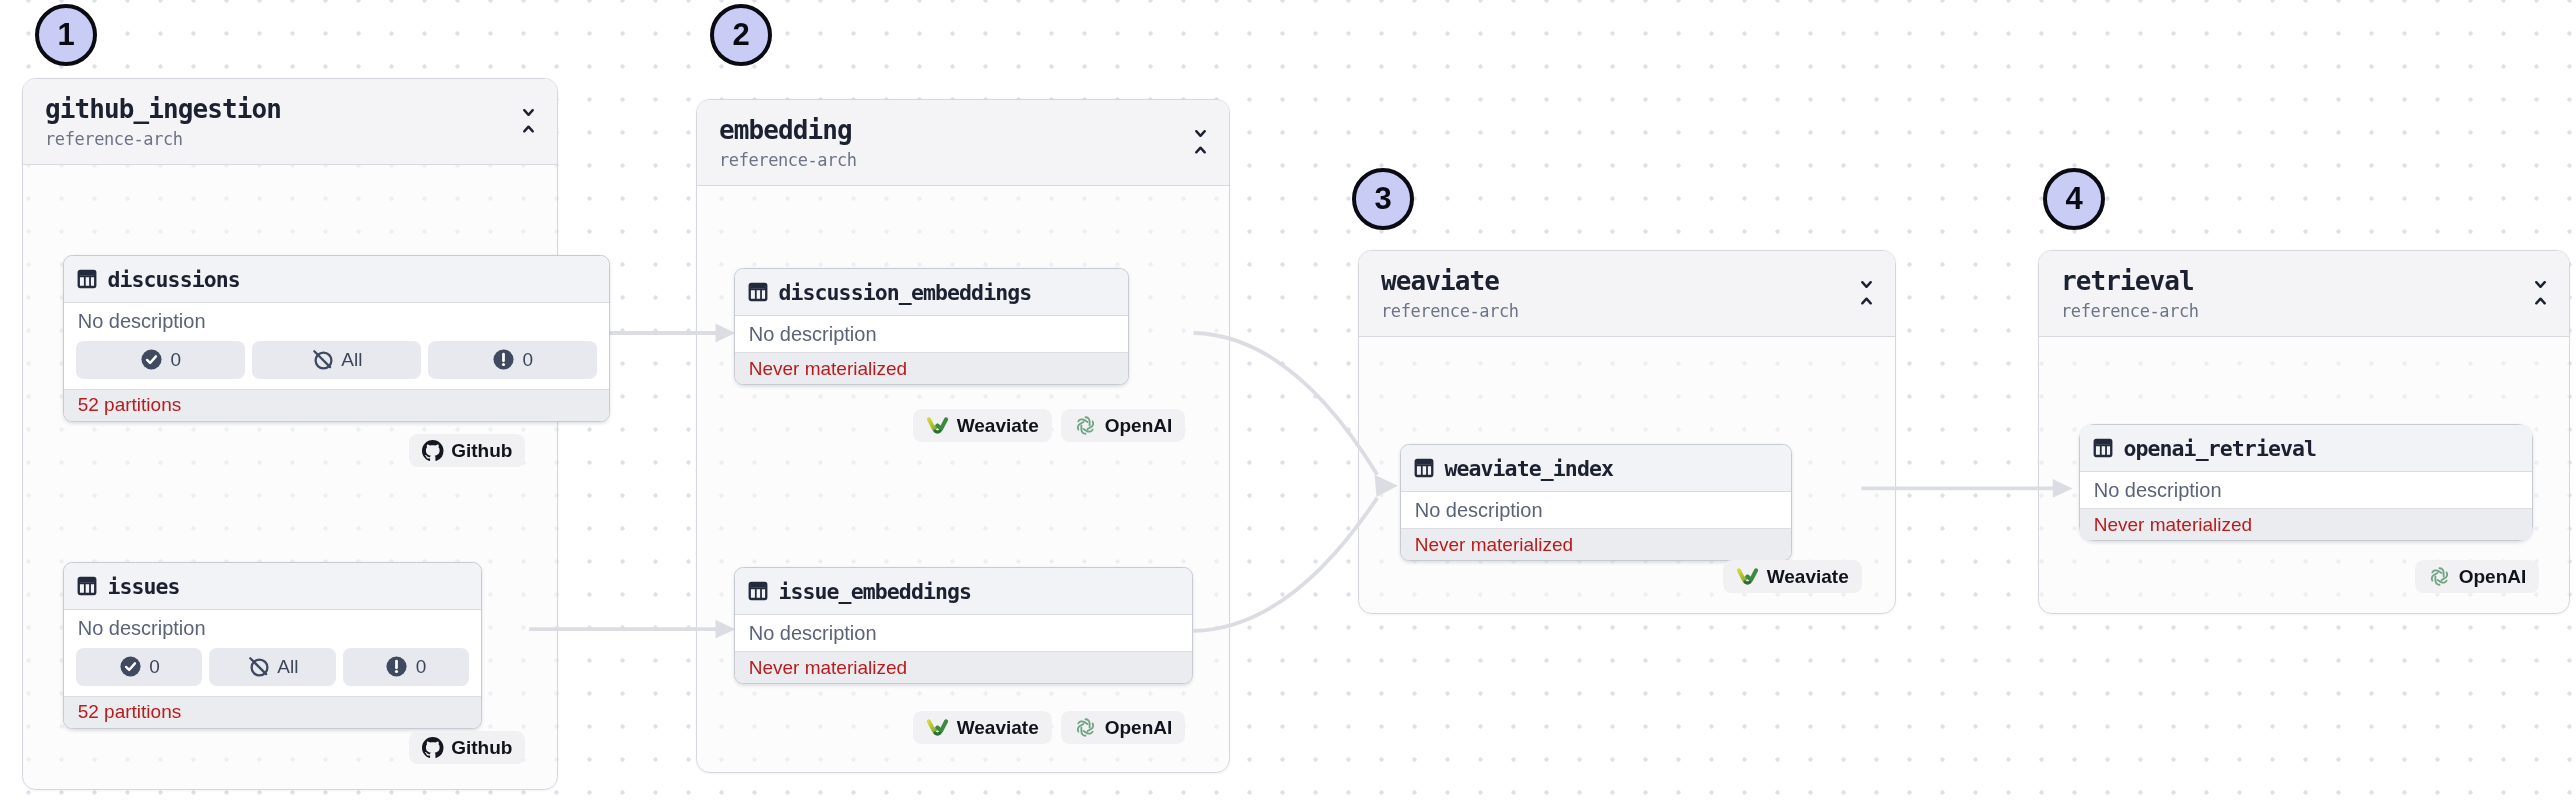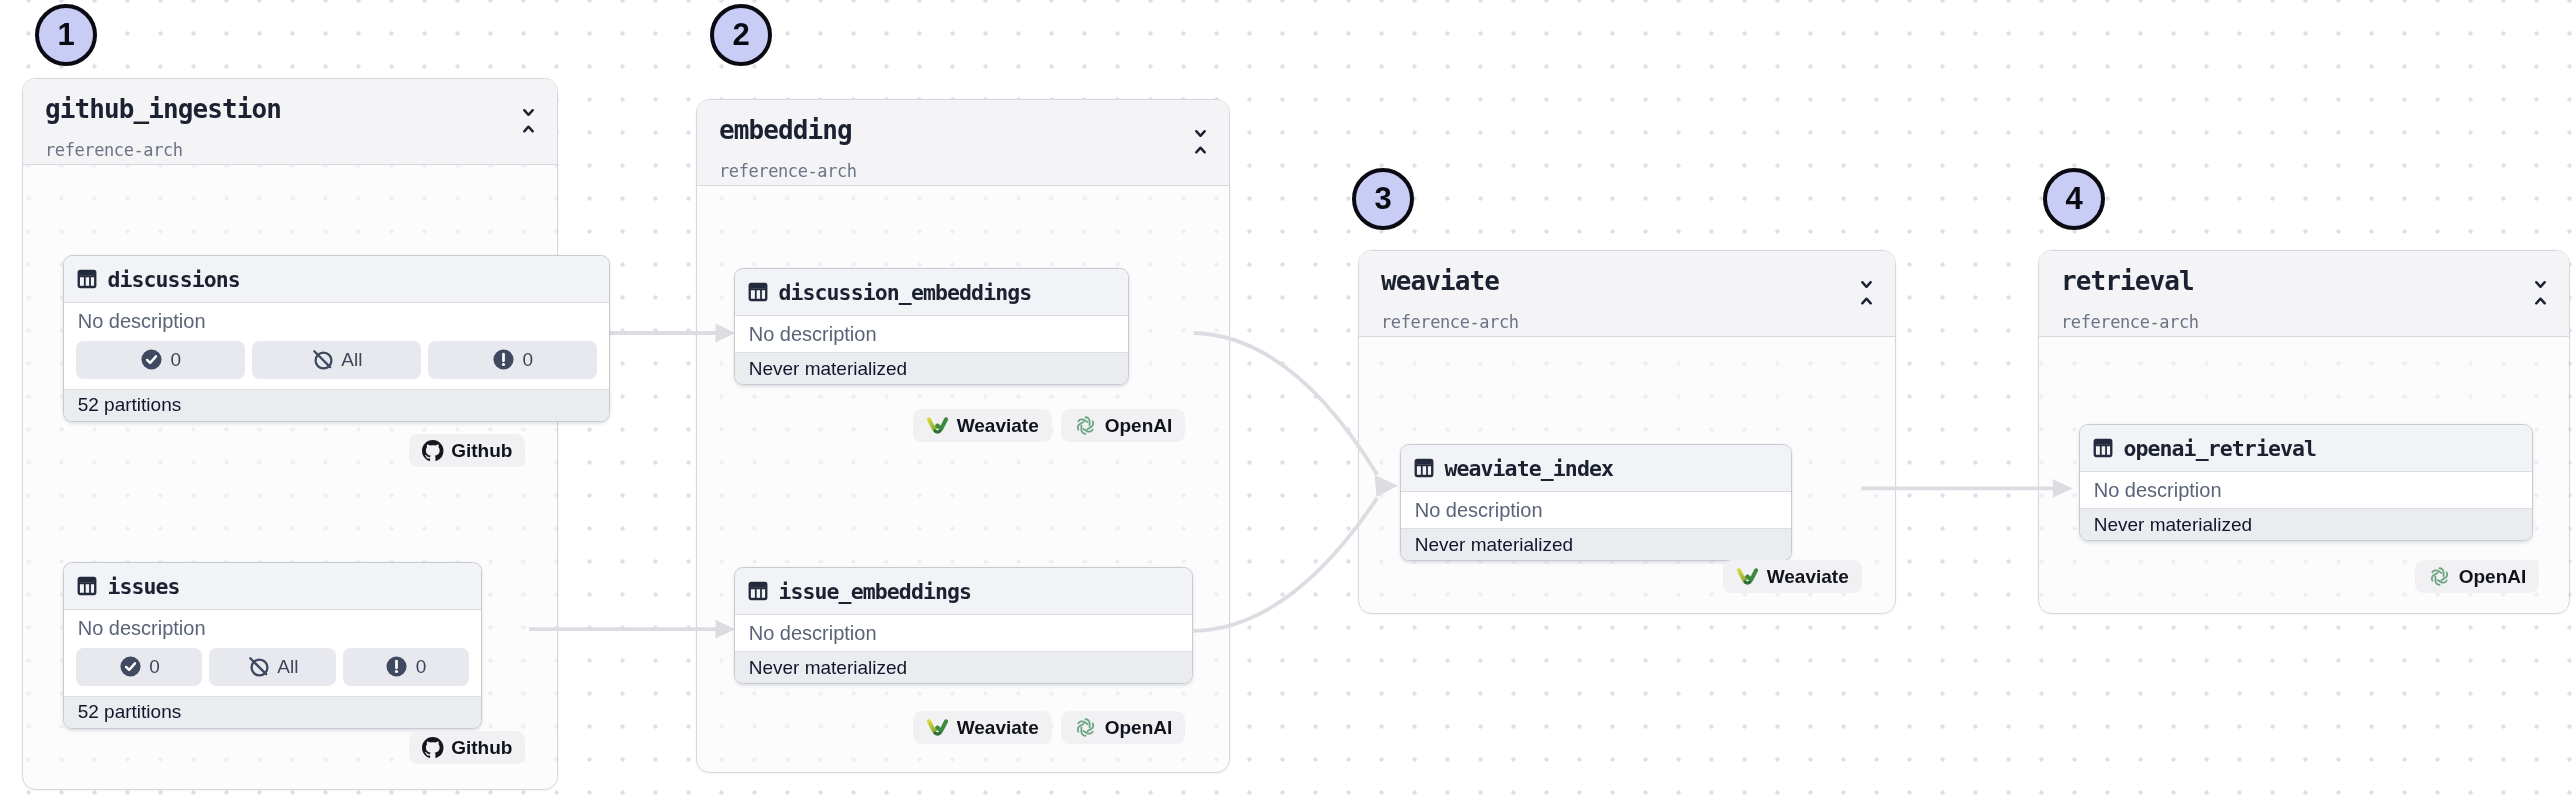--- a/index.html
+++ b/index.html
@@ -6,39 +6,39 @@
   .canvas{position:relative;width:2576px;height:806px;overflow:hidden;background:#ffffff;
     background-image:radial-gradient(circle,#dfe1e8 1.9px,transparent 2.4px);
     background-size:33px 33px;background-position:12px 17px;}
 
   
   .group{position:absolute;border:1.3px solid #d6d7de;border-radius:13.7px;
     background:rgba(249,249,251,.55);box-shadow:0 0.9px 2.6px rgba(20,24,40,.05);box-sizing:border-box;}
   .group-header{position:absolute;top:0;left:0;right:0;height:86px;background:#f4f4f7;
     border-bottom:1.3px solid #d8d9df;border-radius:12px 12px 0 0;padding:14.6px 22px;box-sizing:border-box;}
   .gtitle{font-family:"DejaVu Sans Mono",monospace;font-weight:700;font-size:26px;color:#1b2130;letter-spacing:-0.9px;}
-  .gsub{font-family:"DejaVu Sans Mono",monospace;font-size:17px;color:#6b7385;margin-top:16px;letter-spacing:-0.4px;}
+  .gsub{font-family:"DejaVu Sans Mono",monospace;font-size:17px;color:#6b7385;margin-top:5px;letter-spacing:-0.4px;}
   .collapse-btn{position:absolute;right:19px;top:27.5px;width:19px;height:29px;cursor:pointer;}
 
   
   .step{position:absolute;width:54px;height:54px;border-radius:50%;background:#c9cdf6;border:4.3px solid #0a0a12;
     display:flex;align-items:center;justify-content:center;font-weight:700;font-size:31px;color:#0a0a12;box-sizing:content-box;}
 
   
   .node{position:absolute;background:#ffffff;border:0.9px solid #c6cad3;border-radius:9.4px;
     box-shadow:0 1.7px 3.4px rgba(16,24,40,.12);box-sizing:border-box;}
   .node-header{display:flex;align-items:center;gap:9.4px;height:46px;background:#f2f3f6;
     border-bottom:0.9px solid #d9dbe0;border-radius:8.6px 8.6px 0 0;padding:0 12px;}
   .node-title{font-family:"DejaVu Sans Mono",monospace;font-weight:700;font-size:21.5px;color:#1b2130;letter-spacing:-0.9px;}
   .node-desc{height:36px;display:flex;align-items:center;padding:0 13.7px;font-size:20px;color:#5a6377;background:#fff;}
   .node-badges{display:flex;gap:6.9px;padding:1.7px 12px 10.3px;background:#fff;}
   .badge{flex:1;height:38px;background:#e7e9ef;border-radius:7.7px;display:flex;align-items:center;justify-content:center;
     gap:7.7px;font-size:19px;color:#3e4759;}
   .node-footer{height:31px;background:#ebecf0;border-top:0.9px solid #dcdee3;display:flex;align-items:center;
-    padding:0 13.7px;font-size:19px;color:#0f172a;border-radius:0 0 8.6px 8.6px;}
+    padding:0 13.7px;font-size:19px;color:#b91c1c;border-radius:0 0 8.6px 8.6px;}
 
   
   .tag{position:absolute;height:33px;background:#f1f1f4;border-radius:8.6px;display:flex;align-items:center;
     gap:7.7px;padding:0 13px;font-weight:700;font-size:19px;color:#10131c;box-sizing:border-box;}
 
   .edges{position:absolute;left:0;top:0;pointer-events:none;}
   .icn{display:inline-flex;align-items:center;justify-content:center;}
 </style>
 </head>
 <body>
@@ -348,21 +348,21 @@
             </linearGradient>
           </defs>
           <path d="M3 3 L8.2 13 L12 9.6" stroke="url(#wv)" stroke-width="4.2" fill="none" stroke-linecap="round" stroke-linejoin="round"></path>
           <path d="M21 3 L15.8 13 L12 9.6" stroke="#3c8a3f" stroke-width="4.2" fill="none" stroke-linecap="round" stroke-linejoin="round"></path>
           <path d="M9.4 15.2 Q12 17.4 14.6 15.2" stroke="#2e6e34" stroke-width="3.4" fill="none" stroke-linecap="round"></path>
         </svg>
       </span>
     <span>Weaviate</span>
   </div>
 
-  <div class="node" style="left:2079px;top:424px;width:454px;">
+  <div class="node" style="left:2079px;top:424px;width:454px;border-radius:15px;">
     <div class="node-header">
       <span class="icn">
           <svg width="22" height="22" viewBox="0 0 16 16">
             <rect x="2" y="2.2" width="12" height="11.6" rx="1" fill="none" stroke="#232a3b" stroke-width="1.7"></rect>
             <path d="M2 6h12M6.4 6v7.8M10.2 6v7.8" stroke="#232a3b" stroke-width="1.3" fill="none"></path>
             <rect x="2.6" y="2.8" width="10.8" height="2.6" fill="#232a3b"></rect>
           </svg>
         </span>
       <span class="node-title">openai_retrieval</span>
     </div>

